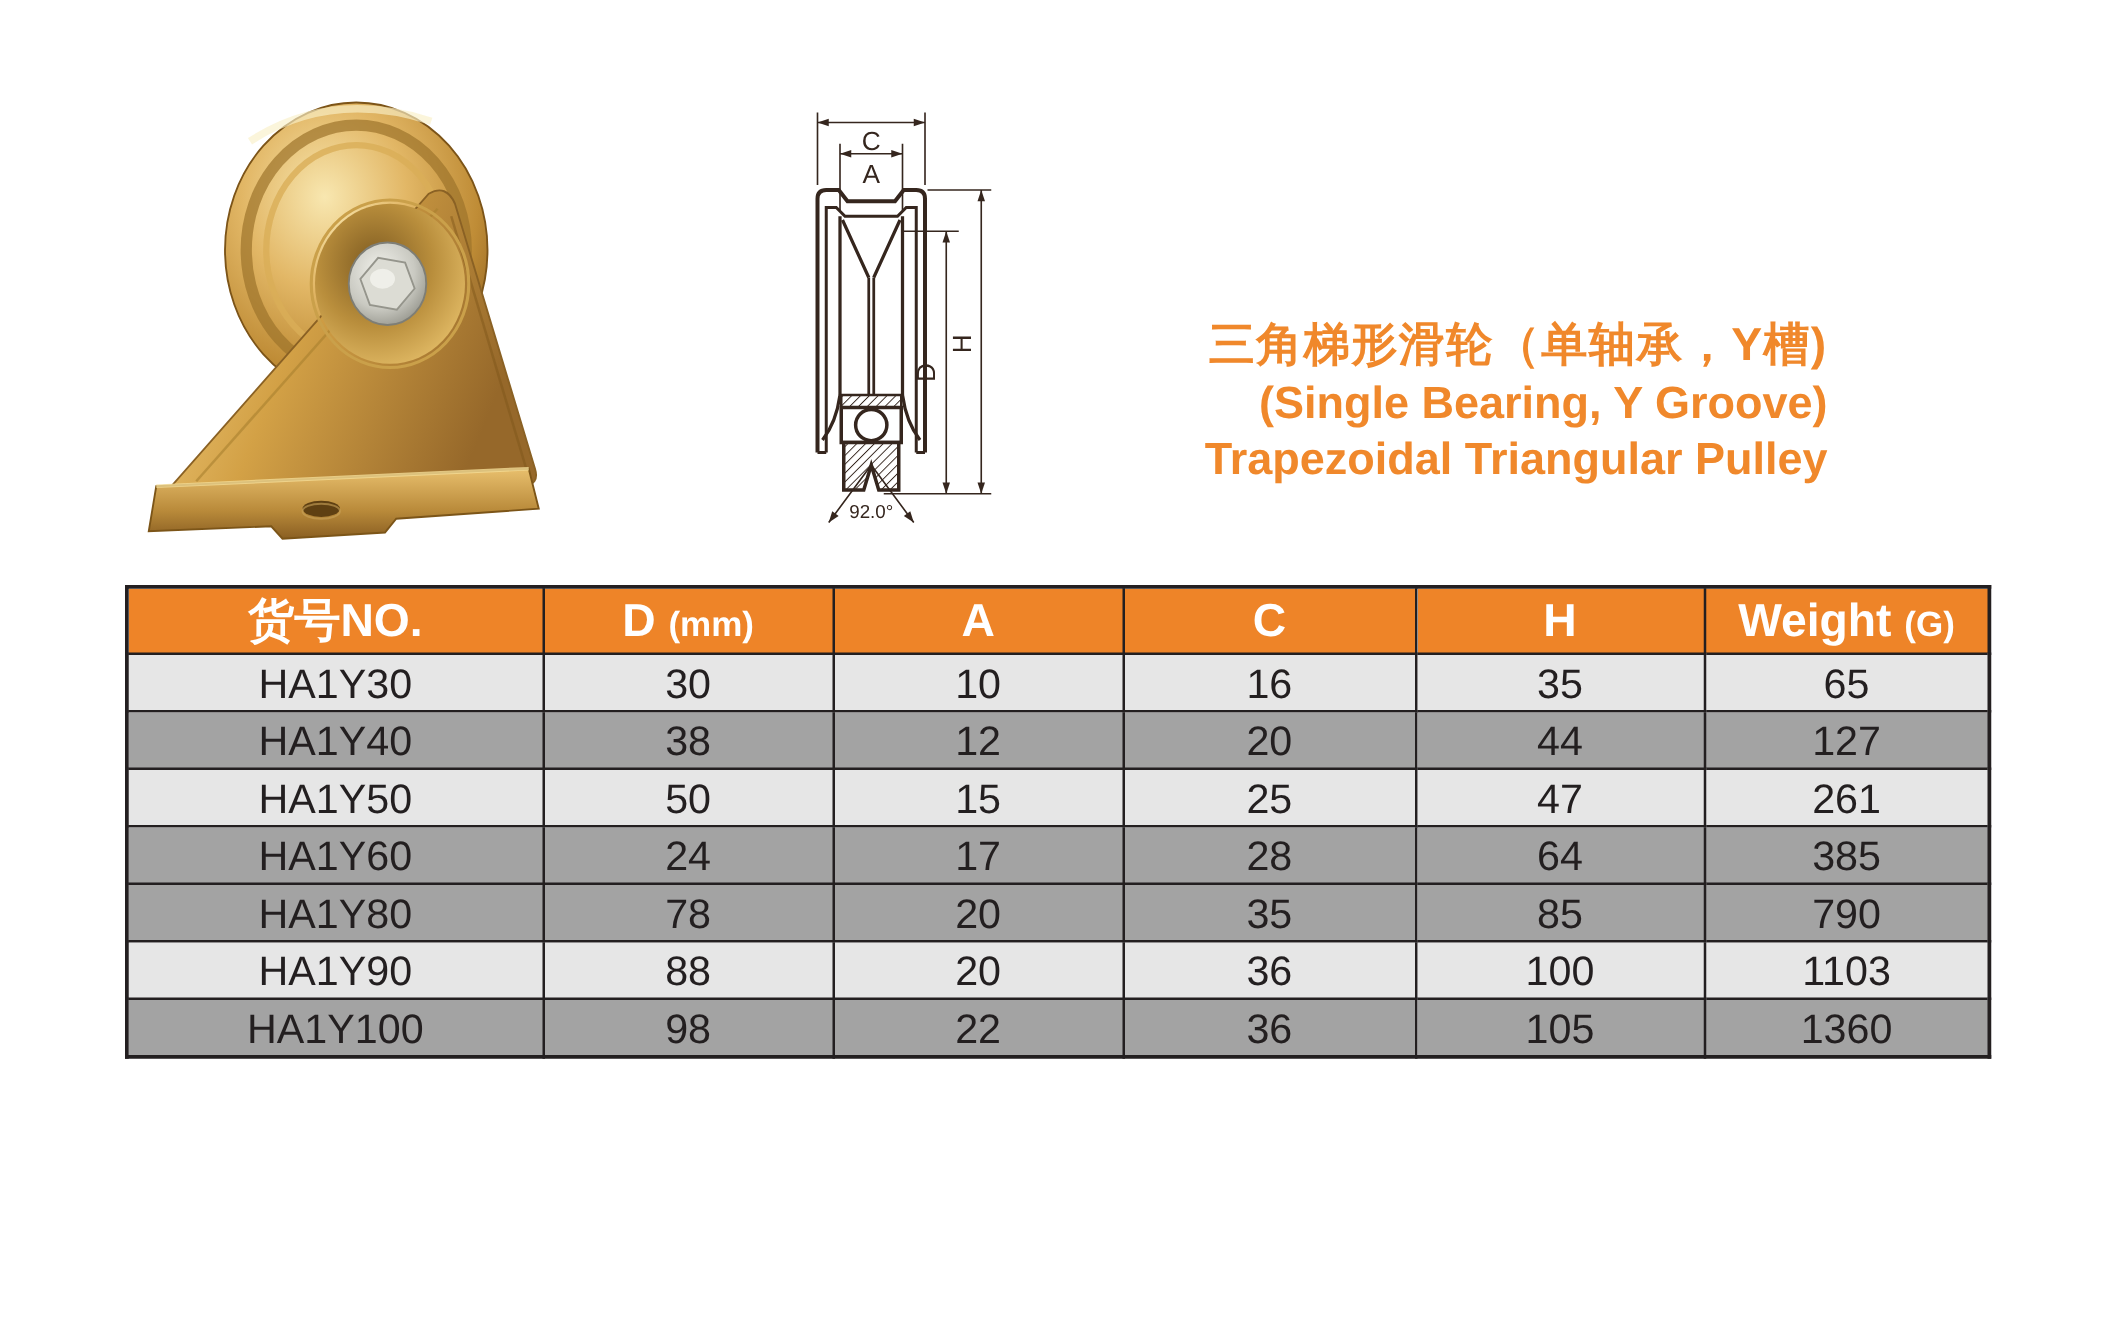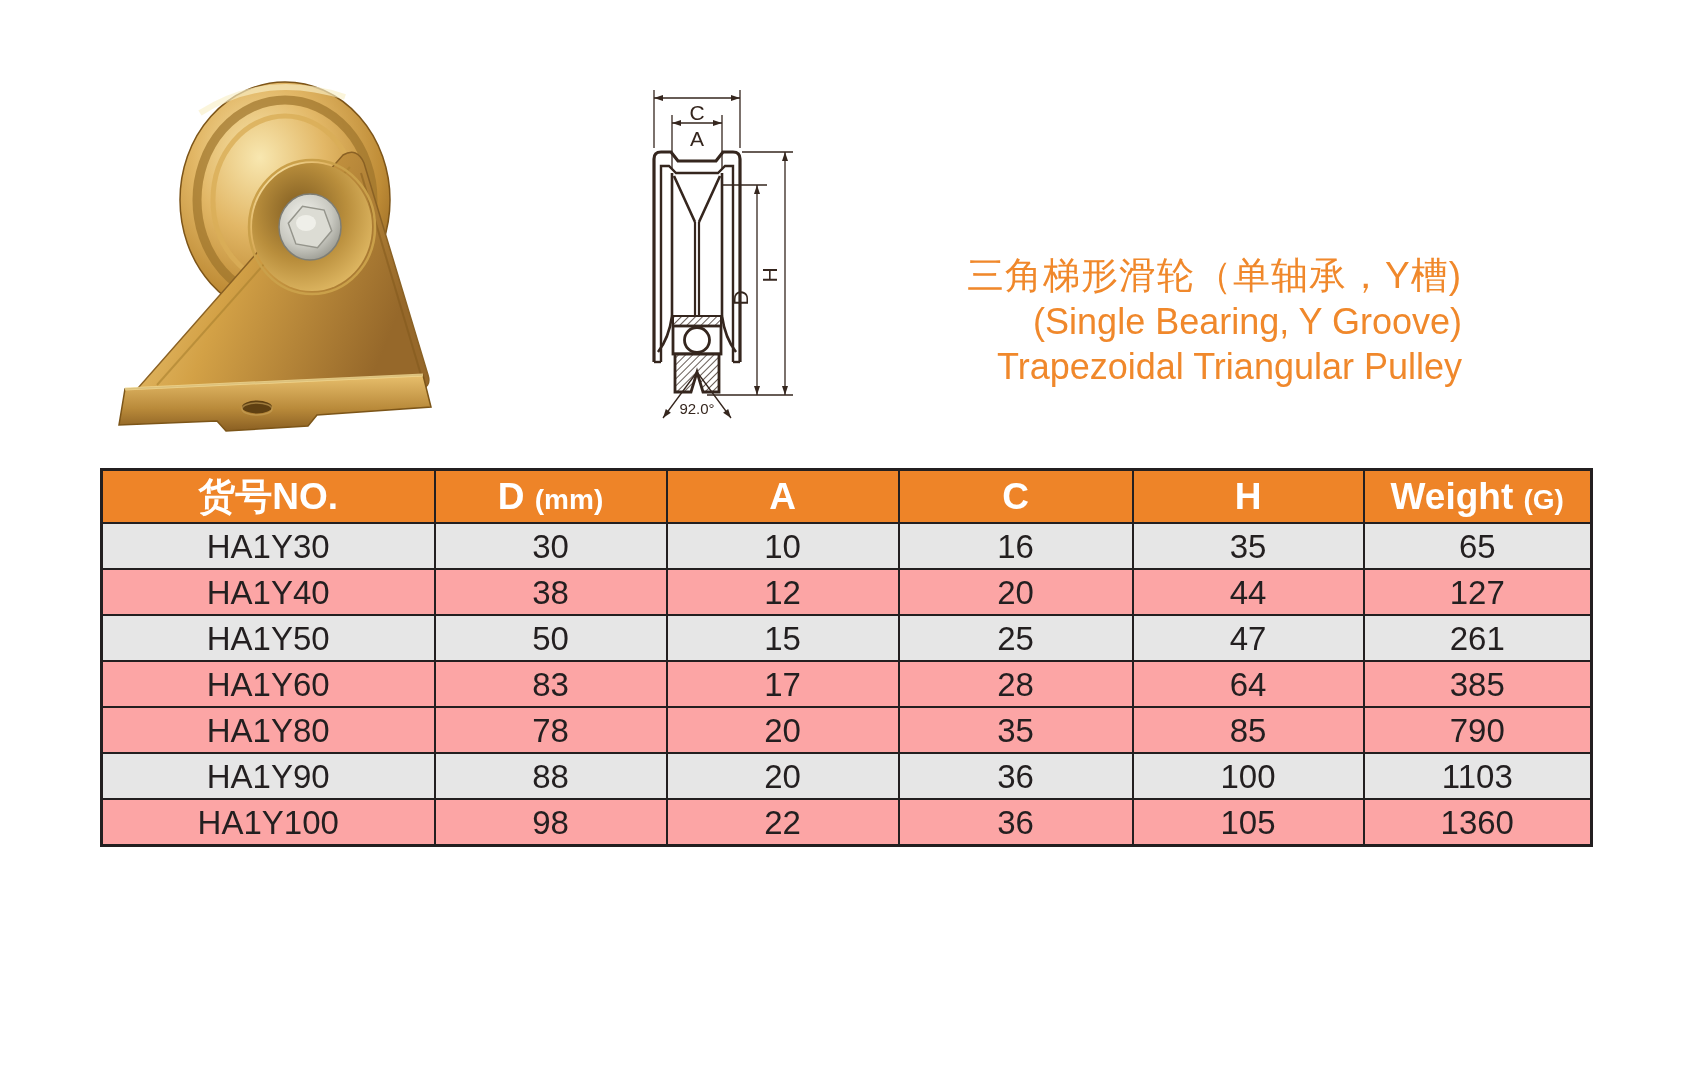--- a/index.html
+++ b/index.html
@@ -3,40 +3,40 @@
 <meta charset="utf-8">
 <style>
   html,body{margin:0;padding:0;}
   body{
     width:1702px;height:1072px;background:#ffffff;position:relative;overflow:hidden;
     font-family:"Liberation Sans","DejaVu Sans",sans-serif;
   }
   .photo-wrap{position:absolute;left:105px;top:55px;width:360px;height:405px;}
   .drawing-wrap{position:absolute;left:595px;top:70px;width:215px;height:350px;}
   .title-block{
-    position:absolute;top:252px;right:240px;text-align:right;color:#F0882B;white-space:nowrap;
+    position:absolute;top:252px;right:240px;text-align:right;color:#F0882B;white-space:nowrap;font-weight:bold;
   }
   .title-zh{font-size:37px;line-height:47px;letter-spacing:1px;}
   .title-en{font-size:36px;line-height:45px;}
 
   .spec-table{
     position:absolute;left:100px;top:468px;width:1490px;
     border-collapse:collapse;table-layout:fixed;
     border:3px solid #231f20;
   }
   .spec-table th,.spec-table td{
     border:2px solid #231f20;text-align:center;vertical-align:middle;padding:0;overflow:hidden;
   }
   .spec-table th{
     background:#EE8428;color:#ffffff;font-weight:bold;font-size:37px;height:51px;
   }
   .spec-table th .unit{font-size:28px;}
   .spec-table td{font-size:33px;color:#231f20;height:44px;line-height:1;}
   tr.row-gray td{background:#E6E6E6;margin-top:21px;}
-  tr.row-white td{background:#fca5a5;}
+  tr.row-white td{background:#a3a3a3;}
 
   .dwg-line{stroke:#35261e;fill:none;}
   .dwg-thin{stroke:#35261e;stroke-width:1.3;fill:none;}
   .dwg-arrow{fill:#35261e;stroke:none;}
   .dwg-text{fill:#35261e;font-family:"Liberation Sans","DejaVu Sans",sans-serif;}
 </style>
 </head>
 <body>
 
 <div class="photo-wrap">
@@ -199,21 +199,21 @@
       <tr class="row-gray">
         <td>HA1Y50</td>
         <td>50</td>
         <td>15</td>
         <td>25</td>
         <td>47</td>
         <td>261</td>
       </tr>
       <tr class="row-white">
         <td>HA1Y60</td>
-        <td>83</td>
+        <td>24</td>
         <td>17</td>
         <td>28</td>
         <td>64</td>
         <td>385</td>
       </tr>
       <tr class="row-white">
         <td>HA1Y80</td>
         <td>78</td>
         <td>20</td>
         <td>35</td>

